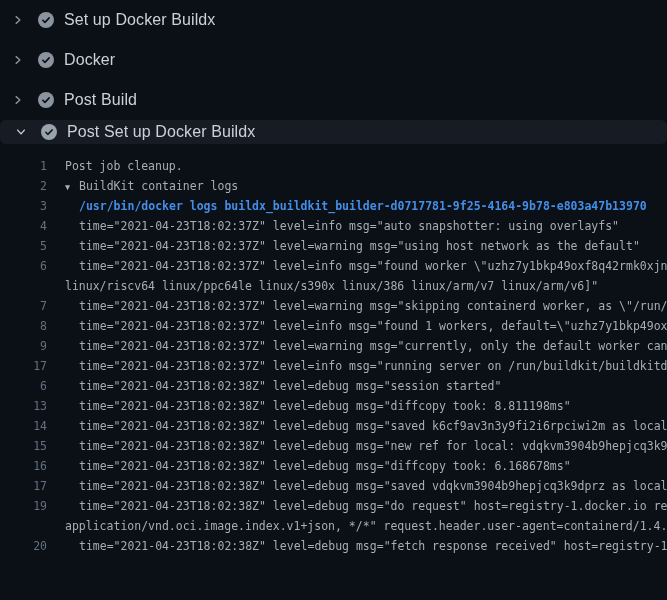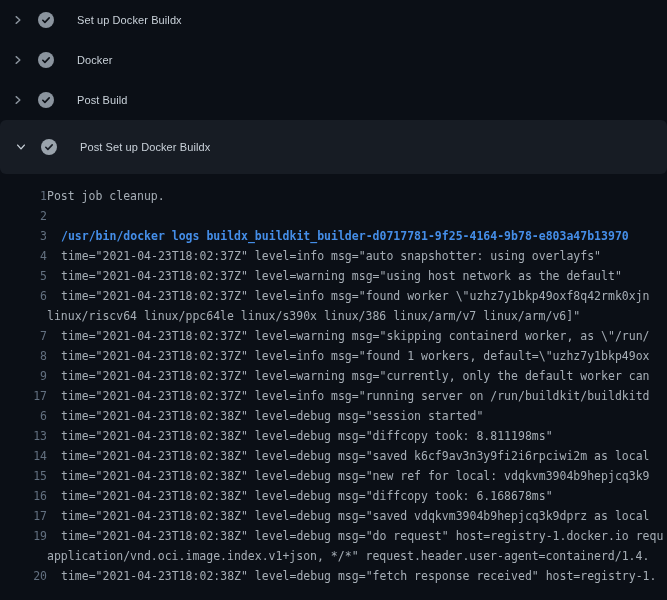--- a/index.html
+++ b/index.html
@@ -12,37 +12,37 @@
   
   .steps { width: 667px; }
   .step-row {
     height: 40px;
     display: flex; align-items: center;
     padding-left: 12px;
     box-sizing: border-box;
     cursor: pointer;
   }
   .step-row.expanded {
-    height: 54px;
+    height: 24px;
     background: #171c24;
     border-radius: 6px;
     padding-left: 15px;
   }
   .chev {
     width: 12px; height: 12px; flex: none;
     display: inline-flex; align-items: center; justify-content: center;
   }
   .check {
     width: 16px; height: 16px; flex: none;
     margin-left: 14px;
     display: inline-flex; align-items: center; justify-content: center;
   }
   .step-label {
-    margin-left: 23px;
-    font-size: 11px;
+    margin-left: 10px;
+    font-size: 16px;
     color: #c9d1d9;
     letter-spacing: 0.1px;
     white-space: nowrap;
   }
   
   .log {
     padding-top: 12px;
     font-family: "DejaVu Sans Mono", "Liberation Mono", monospace;
     font-size: 11.5px;
   }
@@ -50,20 +50,21 @@
     height: 20px; line-height: 20px;
     display: flex;
     white-space: pre;
   }
   .gutter {
     width: 47px; flex: none;
     text-align: right;
     color: #637080;
   }
   .text {
+    margin-left: 18px;
     color: #a6aeb6;
     flex: none;
   }
   .log-line.command .text { color: #458ee8; font-weight: bold; }
   .tri {
     display: inline-block;
     width: 14px;
     font-size: 8.5px;
     color: #a6aeb6;
   }
@@ -130,21 +131,21 @@
           <path d="M4.8 8.3l2.1 2.1 4.3-4.5" fill="none" stroke="#171c24" stroke-width="1.6" stroke-linecap="round" stroke-linejoin="round"></path>
         </svg>
     </span>
     <span class="step-label">Post Set up Docker Buildx</span>
   </div>
 
 </div>
 
 <div class="log">
     <div class="log-line"><span class="gutter">1</span><span class="text" style="padding-left: 0px;">Post job cleanup.</span></div>
-    <div class="log-line"><span class="gutter">2</span></div>
+    <div class="log-line"><span class="gutter">2</span><span class="text" style="padding-left: 0px;"><span class="tri">▼</span><span>BuildKit container logs</span></span></div>
     <div class="log-line command"><span class="gutter">3</span><span class="text" style="padding-left: 14px;">/usr/bin/docker logs buildx_buildkit_builder-d0717781-9f25-4164-9b78-e803a47b13970</span></div>
     <div class="log-line"><span class="gutter">4</span><span class="text" style="padding-left: 14px;">time="2021-04-23T18:02:37Z" level=info msg="auto snapshotter: using overlayfs"</span></div>
     <div class="log-line"><span class="gutter">5</span><span class="text" style="padding-left: 14px;">time="2021-04-23T18:02:37Z" level=warning msg="using host network as the default"</span></div>
     <div class="log-line"><span class="gutter">6</span><span class="text" style="padding-left: 14px;">time="2021-04-23T18:02:37Z" level=info msg="found worker \"uzhz7y1bkp49oxf8q42rmk0xjn</span></div>
     <div class="log-line"><span class="gutter"></span><span class="text" style="padding-left: 0px;">linux/riscv64 linux/ppc64le linux/s390x linux/386 linux/arm/v7 linux/arm/v6]"</span></div>
     <div class="log-line"><span class="gutter">7</span><span class="text" style="padding-left: 14px;">time="2021-04-23T18:02:37Z" level=warning msg="skipping containerd worker, as \"/run/</span></div>
     <div class="log-line"><span class="gutter">8</span><span class="text" style="padding-left: 14px;">time="2021-04-23T18:02:37Z" level=info msg="found 1 workers, default=\"uzhz7y1bkp49ox</span></div>
     <div class="log-line"><span class="gutter">9</span><span class="text" style="padding-left: 14px;">time="2021-04-23T18:02:37Z" level=warning msg="currently, only the default worker can</span></div>
     <div class="log-line"><span class="gutter">17</span><span class="text" style="padding-left: 14px;">time="2021-04-23T18:02:37Z" level=info msg="running server on /run/buildkit/buildkitd</span></div>
     <div class="log-line"><span class="gutter">6</span><span class="text" style="padding-left: 14px;">time="2021-04-23T18:02:38Z" level=debug msg="session started"</span></div>

